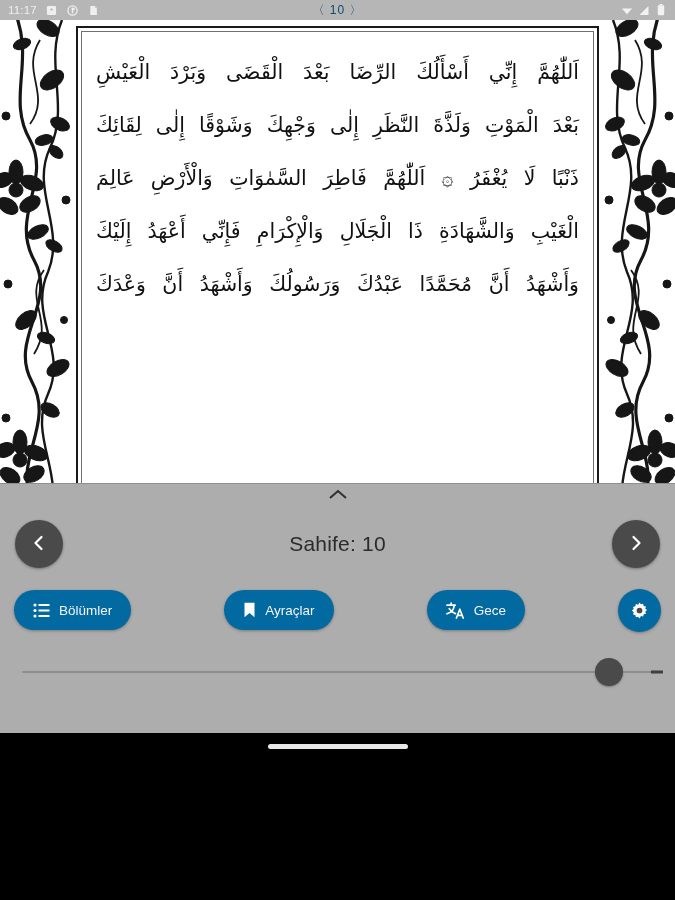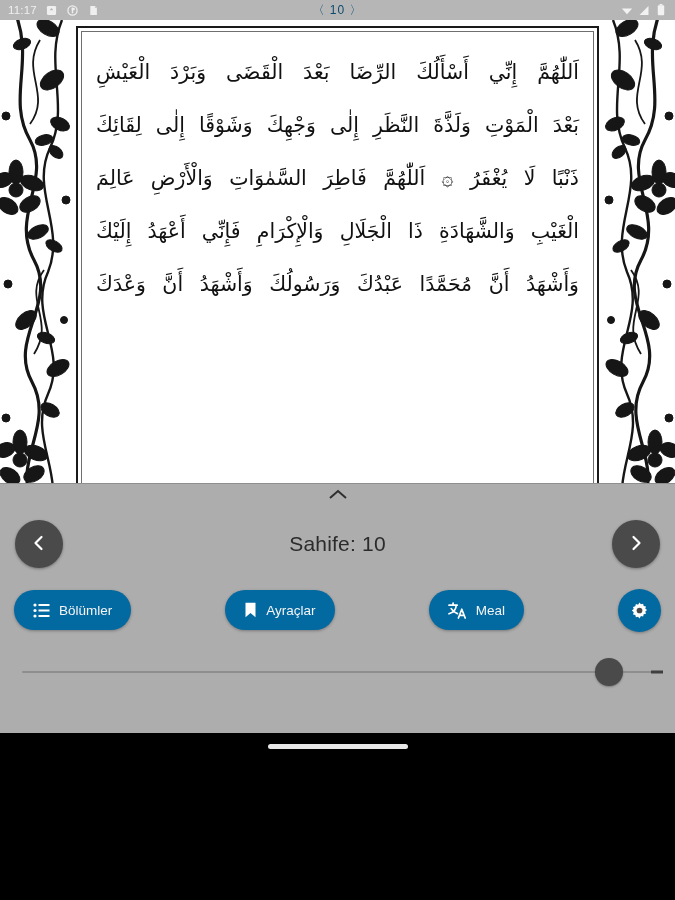--- a/index.html
+++ b/index.html
@@ -358,21 +358,21 @@
         <span>Ayraçlar</span>
       </button>
 
       <button class="pill">
         <span class="pill-ico">
           <svg width="19" height="17" viewBox="0 0 19 17">
             <path d="M1 3.2h8.2M5.1 1v2.2M8.2 3.2c0 4-3.2 7.2-7.2 8.6M3.2 6.6c1.6 2.6 3.8 4.2 6.2 5" fill="none" stroke="#fff" stroke-width="1.7" stroke-linecap="round"></path>
             <path d="M10.4 16 L13.8 7.2 L17.2 16 M11.7 13.4h4.2" fill="none" stroke="#fff" stroke-width="1.7" stroke-linecap="round" stroke-linejoin="round"></path>
           </svg>
         </span>
-        <span>Meal</span>
+        <span>Gece</span>
       </button>
 
 
       <button class="pill icon-only">
         <span class="pill-ico">
           <svg width="19" height="19" viewBox="0 0 20 20">
             <path d="M10 1.6l1.5 1.9 2.3-.7.6 2.4 2.4.6-.7 2.3 1.9 1.5-1.9 1.5.7 2.3-2.4.6-.6 2.4-2.3-.7L10 18.4l-1.5-1.9-2.3.7-.6-2.4-2.4-.6.7-2.3L2 10l1.9-1.5-.7-2.3 2.4-.6.6-2.4 2.3.7z" fill="#fff"></path>
             <circle cx="10" cy="10" r="3" fill="#4a4a4a"></circle>
           </svg>
         </span>

